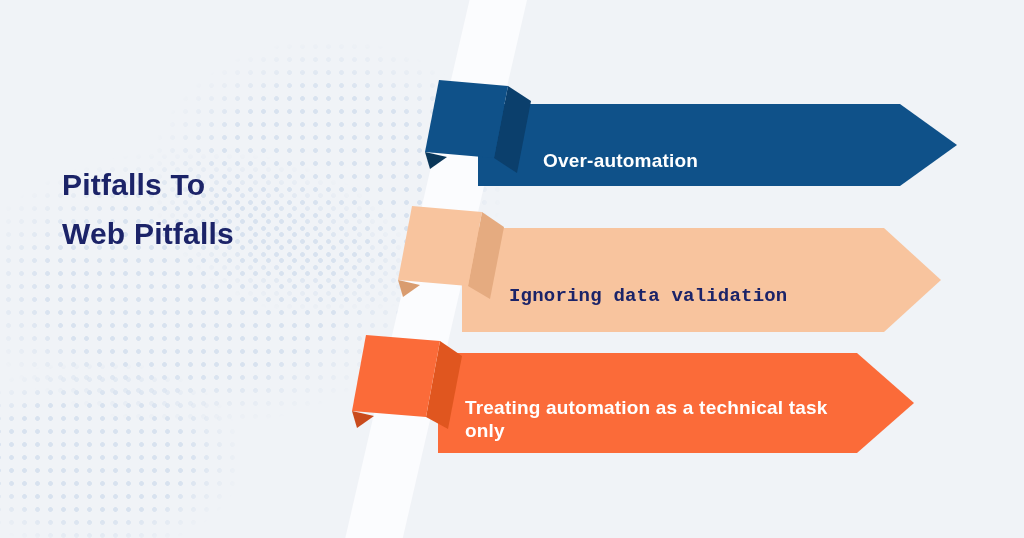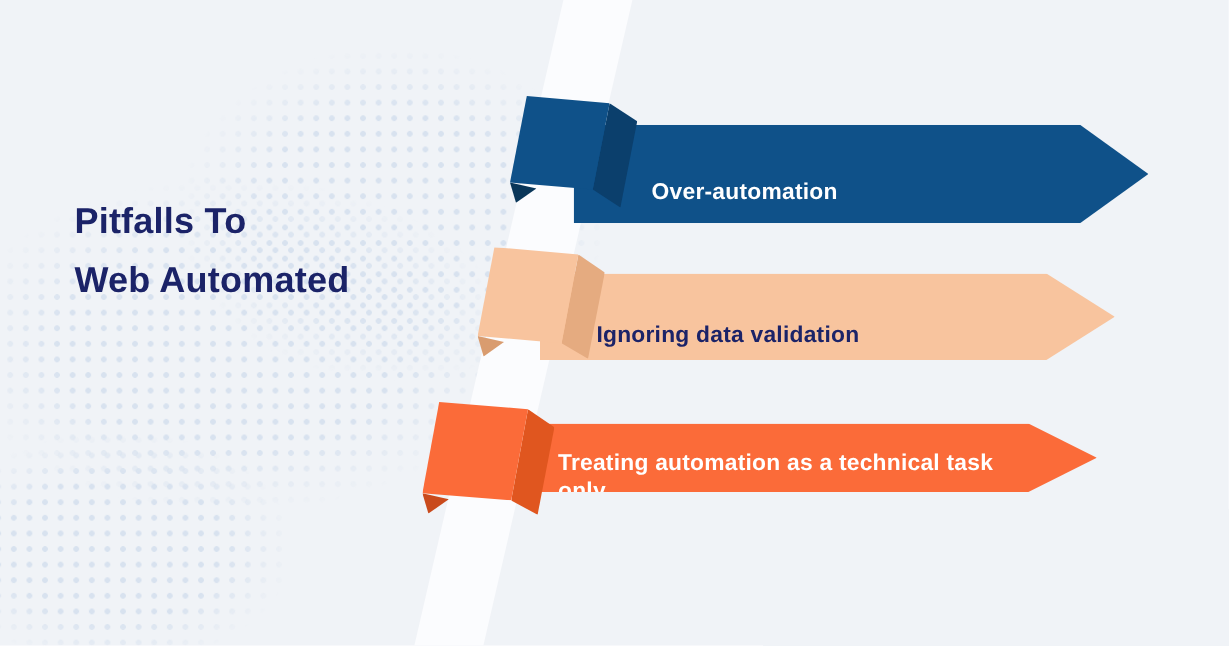--- a/index.html
+++ b/index.html
@@ -54,22 +54,22 @@
     z-index: 2;
     clip-path: polygon(0 0, calc(100% - 57px) 0, 100% 50%, calc(100% - 57px) 100%, 0 100%);
   }
   .banner .label {
     font-weight: 700;
     font-size: 19px;
     letter-spacing: 0.2px;
     margin-top: 32px;
   }
   #banner1 { left: 478px; top: 104px; width: 479px; height: 82px; padding-left: 65px; box-sizing: border-box; }
-  #banner2 { left: 450px; top: 228px; width: 479px; height: 72px; padding-left: 47px; box-sizing: border-box; }
-  #banner3 { left: 438px; top: 353px; width: 476px; height: 57px; padding-left: 27px; box-sizing: border-box; }
+  #banner2 { left: 462px; top: 228px; width: 479px; height: 104px; padding-left: 47px; box-sizing: border-box; font-family: Liberation Mono, monospace; }
+  #banner3 { left: 438px; top: 353px; width: 476px; height: 100px; padding-left: 27px; box-sizing: border-box; }
   #banner3 .label { line-height: 23px; max-width: 392px; }
 
   
   .cube-face { position: absolute; z-index: 4; }
   .cube-side { position: absolute; z-index: 3; }
   .cube-fold { position: absolute; z-index: 3; }
 
   #face1 { left: 425px; top: 78px;  width: 83px; height: 80px; clip-path: polygon(14px 2px, 83px 8px, 69px 80px, 0 74px); }
   #side1 { left: 494px; top: 86px;  width: 37px; height: 87px; clip-path: polygon(14px 0, 37px 15px, 23px 87px, 0 72px); }
   #fold1 { left: 425px; top: 150px; width: 24px; height: 20px; clip-path: polygon(0 2px, 22px 7px, 5px 19px); }
@@ -88,21 +88,21 @@
 <div id="canvas" style="background-color: rgb(240, 243, 247);">
 
   <div class="dots" id="dots-top" style="--dotc: #D8E2EF;"></div>
   <div class="dots" id="dots-mid" style="--dotc: #D8E2EF;"></div>
   <div class="dots" id="dots-bottom" style="--dotc: #D8E2EF;"></div>
 
   <div id="stripe" style="background-color: rgb(251, 252, 254);"></div>
 
   <div id="title" style="color: rgb(27, 35, 104);">
     <div>Pitfalls To</div>
-    <div>Web Automated</div>
+    <div>Web Pitfalls</div>
   </div>
 
   <div>
     <div class="banner" id="banner1" style="background-color: rgb(15, 81, 137);">
       <span class="label" style="color: rgb(255, 255, 255);">Over-automation</span>
     </div>
     <div class="cube-side" id="side1" style="background-color: rgb(11, 63, 108);"></div>
     <div class="cube-fold" id="fold1" style="background-color: rgb(9, 54, 89);"></div>
     <div class="cube-face" id="face1" style="background-color: rgb(15, 81, 137);"></div>
   </div>

